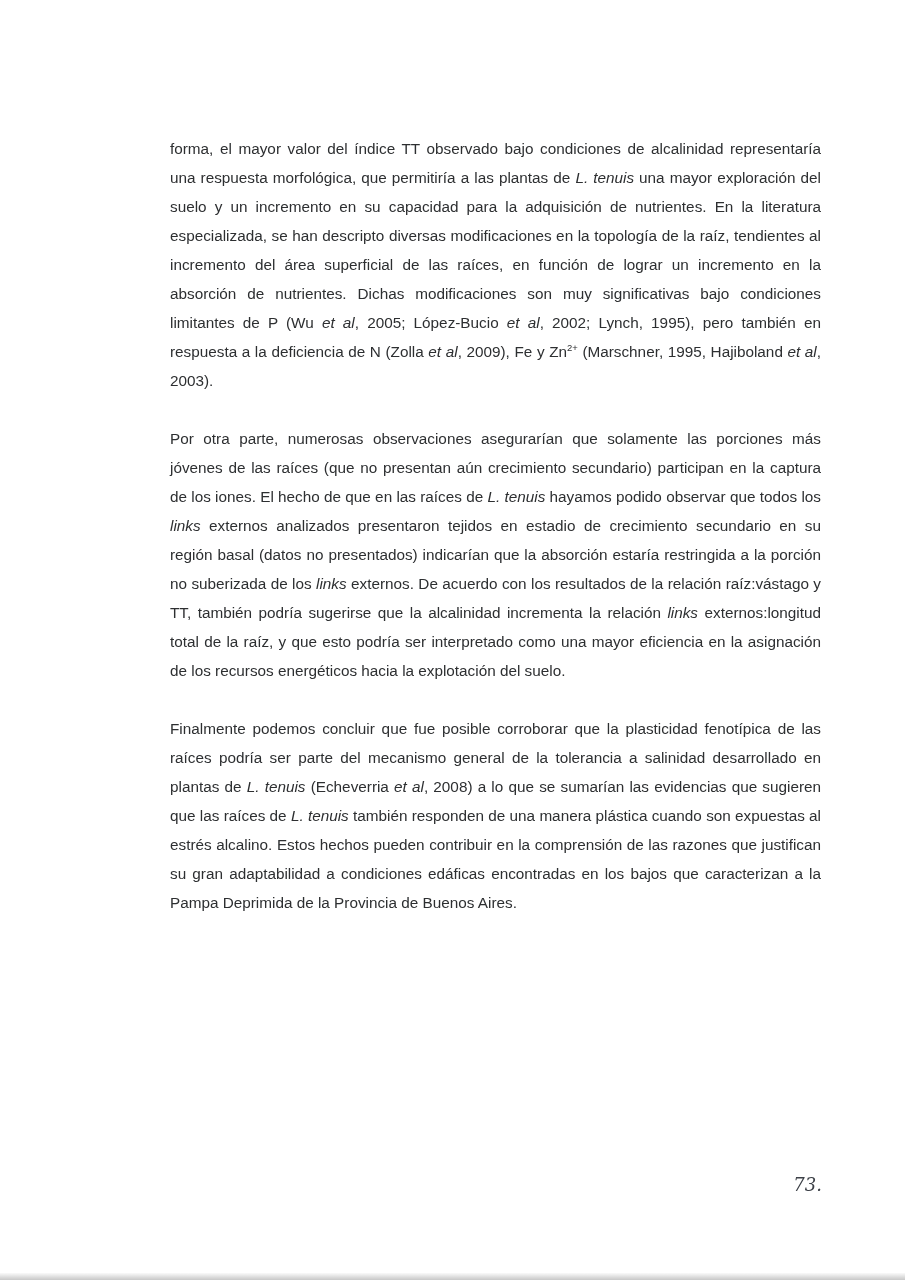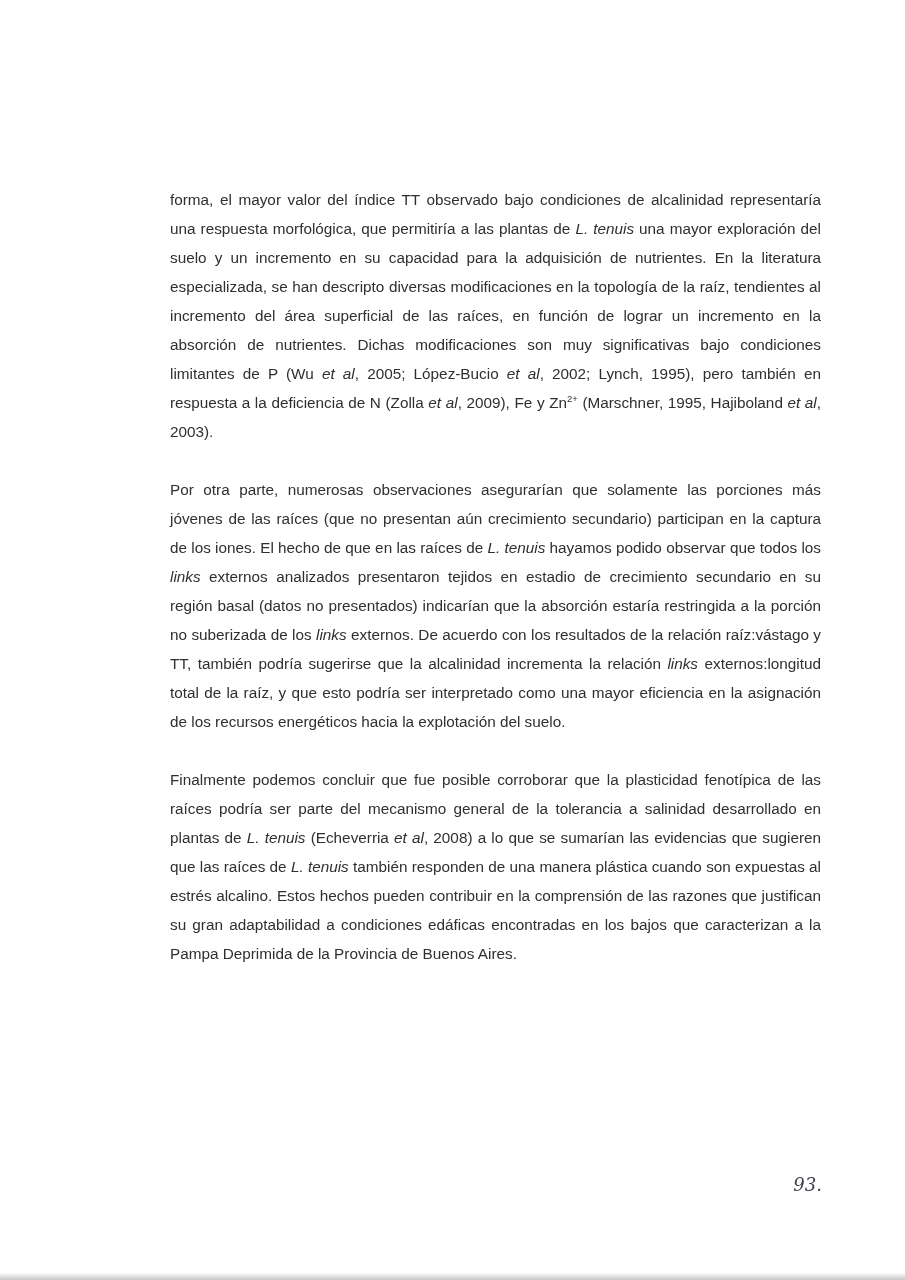--- a/index.html
+++ b/index.html
@@ -33,21 +33,21 @@
     margin: 0 0 0 40px;
   }
   .body-text p {
     font-size: 15.3px;
     line-height: 29px;
     color: #2d2f31;
     text-align: justify;
     margin: 0 0 29px 0;
   }
   .body-text p:first-child {
-    margin-top: 93px;
+    margin-top: 42px;
   }
   .i { font-style: italic; }
   .sup {
     vertical-align: super;
     font-size: 0.62em;
     line-height: 0;
   }
   .page-number {
     position: absolute;
     right: 83px;
@@ -73,17 +73,17 @@
 
   <div class="content">
 
     <div class="body-text">
       <p><span>forma, el mayor valor del índice TT observado bajo condiciones de alcalinidad representaría una respuesta morfológica, que permitiría a las plantas de </span><span class="i">L. tenuis</span><span> una mayor exploración del suelo y un incremento en su capacidad para la adquisición de nutrientes. En la literatura especializada, se han descripto diversas modificaciones en la topología de la raíz, tendientes al incremento del área superficial de las raíces, en función de lograr un incremento en la absorción de nutrientes. Dichas modificaciones son muy significativas bajo condiciones limitantes de P (Wu </span><span class="i">et al</span><span>, 2005; López-Bucio </span><span class="i">et al</span><span>, 2002; Lynch, 1995), pero también en respuesta a la deficiencia de N (Zolla </span><span class="i">et al</span><span>, 2009), Fe y Zn</span><span class="sup">2+</span><span> (Marschner, 1995, Hajiboland </span><span class="i">et al</span><span>, 2003).</span></p>
       <p><span>Por otra parte, numerosas observaciones asegurarían que solamente las porciones más jóvenes de las raíces (que no presentan aún crecimiento secundario) participan en la captura de los iones. El hecho de que en las raíces de </span><span class="i">L. tenuis</span><span> hayamos podido observar que todos los </span><span class="i">links</span><span> externos analizados presentaron tejidos en estadio de crecimiento secundario en su región basal (datos no presentados) indicarían que la absorción estaría restringida a la porción no suberizada de los </span><span class="i">links</span><span> externos. De acuerdo con los resultados de la relación raíz:vástago y TT, también podría sugerirse que la alcalinidad incrementa la relación </span><span class="i">links</span><span> externos:longitud total de la raíz, y que esto podría ser interpretado como una mayor eficiencia en la asignación de los recursos energéticos hacia la explotación del suelo.</span></p>
       <p><span>Finalmente podemos concluir que fue posible corroborar que la plasticidad fenotípica de las raíces podría ser parte del mecanismo general de la tolerancia a salinidad desarrollado en plantas de </span><span class="i">L. tenuis</span><span> (Echeverria </span><span class="i">et al</span><span>, 2008) a lo que se sumarían las evidencias que sugieren que las raíces de </span><span class="i">L. tenuis</span><span> también responden de una manera plástica cuando son expuestas al estrés alcalino. Estos hechos pueden contribuir en la comprensión de las razones que justifican su gran adaptabilidad a condiciones edáficas encontradas en los bajos que caracterizan a la Pampa Deprimida de la Provincia de Buenos Aires.</span></p>
     </div>
   </div>
 
-  <div class="page-number">93.</div>
+  <div class="page-number">73.</div>
 
   <div class="page-bottom-edge"></div>
 
 </div>
 
 </body></html>

